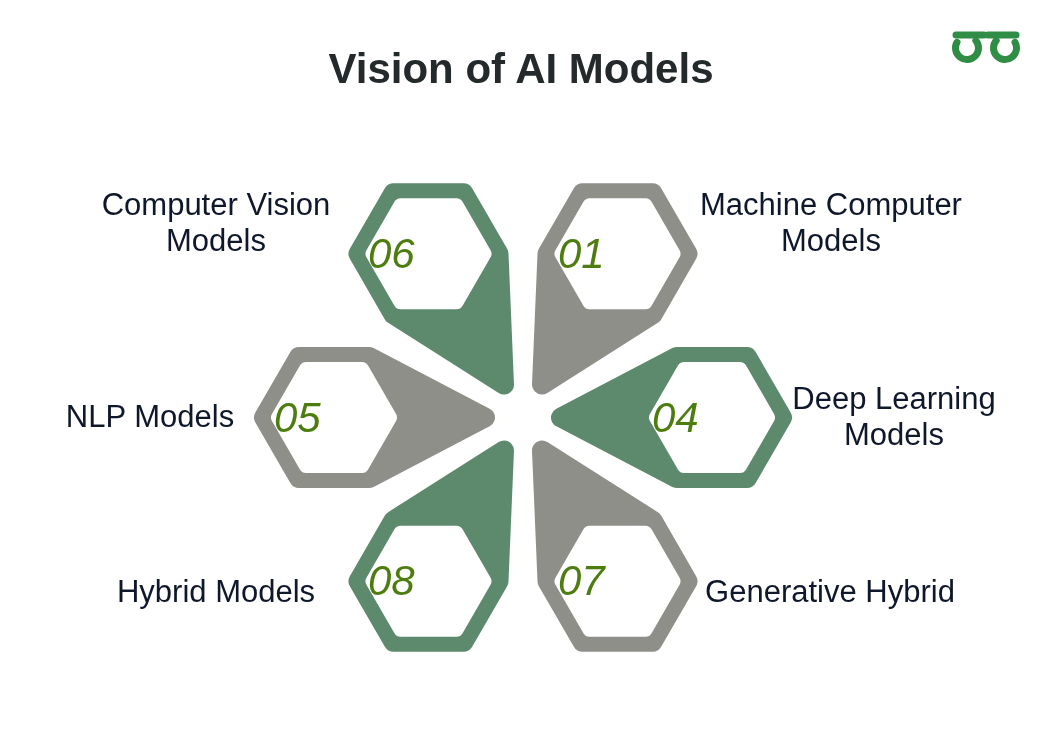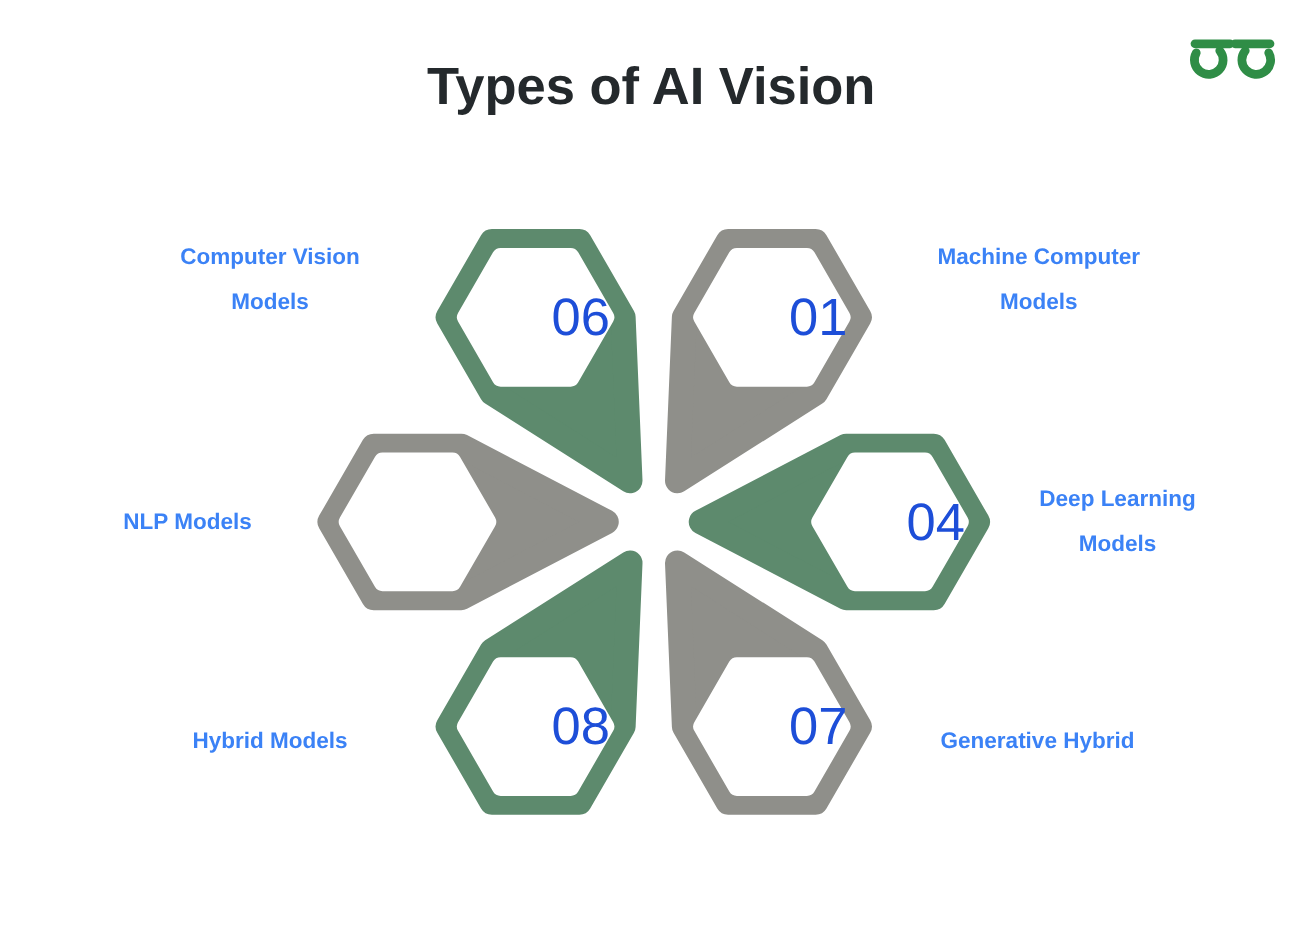--- a/index.html
+++ b/index.html
@@ -7,46 +7,46 @@
     position:relative;width:1042px;height:745px;background:#ffffff;overflow:hidden;
     font-family:"Liberation Sans",sans-serif;
   }
   .title{
     position:absolute;top:46px;left:0;right:0;text-align:center;
     font-size:42px;line-height:46px;font-weight:bold;color:#24292c;
   }
   #flower{position:absolute;left:0;top:0;}
   .logo{position:absolute;left:948px;top:22px;}
   .num{
-    position:absolute;width:120px;height:48px;line-height:48px;text-align:right;
-    font-size:42px;color:#1d4ed8;
+    position:absolute;width:120px;height:48px;line-height:48px;text-align:left;
+    font-size:42px;color:#4d7c0f;font-style:italic;
   }
   .num-top-right{left:558px;top:230px;}
   .num-right{left:652px;top:394px;}
   .num-bottom-right{left:558px;top:557px;}
   .num-bottom-left{left:368px;top:557px;}
   .num-left{left:274px;top:394px;}
   .num-top-left{left:368px;top:230px;}
   .lbl{
-    position:absolute;font-weight:bold;font-size:18px;line-height:36px;color:#3b82f6;
+    position:absolute;font-weight:normal;font-size:31px;line-height:36px;color:#0f172a;
     text-align:center;white-space:pre-line;
   }
   .lbl-top-left{left:46px;top:187px;width:340px;}
   .lbl-top-right{left:661px;top:187px;width:340px;}
   .lbl-left{left:20px;top:399px;width:260px;}
   .lbl-right{left:744px;top:381px;width:300px;}
   .lbl-bottom-left{left:66px;top:574px;width:300px;}
   .lbl-bottom-right{left:680px;top:574px;width:300px;}
 </style>
 </head>
 <body>
 
 <div class="canvas">
 
-  <div class="title">Types of AI Vision</div>
+  <div class="title">Vision of AI Models</div>
 
   <svg class="logo" width="76" height="46" viewBox="0 0 76 46">
     <path class="logo-stroke" d="M9 20.3 A11.5 11.5 0 1 0 27.8 18.6" fill="none" stroke="#2f8d46" stroke-width="7" stroke-linecap="round"></path>
     <path class="logo-stroke" d="M8 13 H36" fill="none" stroke="#2f8d46" stroke-width="7" stroke-linecap="round"></path>
     <path class="logo-stroke" d="M67 20.3 A11.5 11.5 0 1 1 48.2 18.6" fill="none" stroke="#2f8d46" stroke-width="7" stroke-linecap="round"></path>
     <path class="logo-stroke" d="M68 13 H40" fill="none" stroke="#2f8d46" stroke-width="7" stroke-linecap="round"></path>
   </svg>
 
   <svg id="flower" width="1042" height="745" viewBox="0 0 1042 745">
       <g>
@@ -72,20 +72,21 @@
       <g>
         <path d="M498.5 253.8L463.5 193.2L393.5 193.2L358.5 253.8L393.5 314.4L504.0 384.6Z" fill="#5d8a6d" stroke="#5d8a6d" stroke-width="20" stroke-linejoin="round"></path>
         <path d="M484.5 253.8L456.5 205.3L400.5 205.3L372.5 253.8L400.5 302.3L456.5 302.3Z" fill="#ffffff" stroke="#ffffff" stroke-width="14" stroke-linejoin="round"></path>
       </g>
     </svg>
 
   <div class="num num-top-right">01</div>
   <div class="num num-right">04</div>
   <div class="num num-bottom-right">07</div>
   <div class="num num-bottom-left">08</div>
+  <div class="num num-left">05</div>
   <div class="num num-top-left">06</div>
 
   <div class="lbl lbl-top-right">Machine Computer
 Models</div>
   <div class="lbl lbl-right">Deep Learning
 Models</div>
   <div class="lbl lbl-bottom-right">Generative Hybrid</div>
   <div class="lbl lbl-left">NLP Models</div>
   <div class="lbl lbl-bottom-left">Hybrid Models</div>
   <div class="lbl lbl-top-left">Computer Vision

